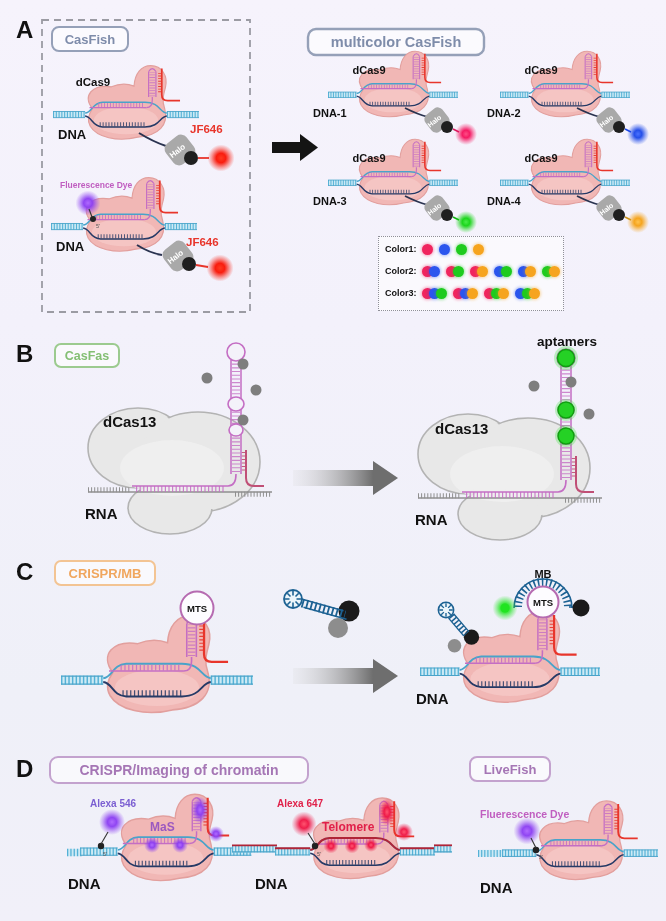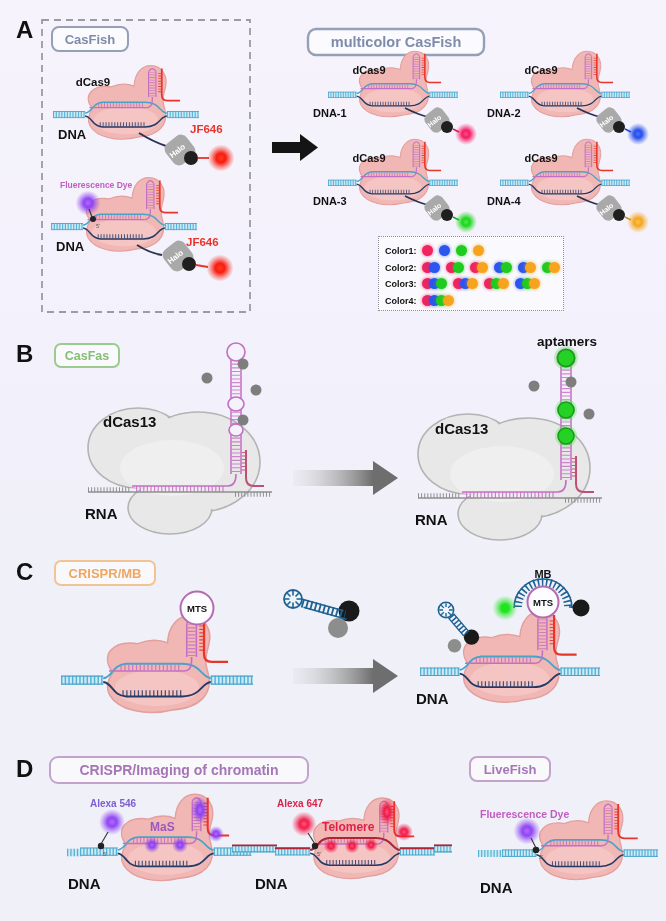--- a/index.html
+++ b/index.html
@@ -4,21 +4,21 @@
 <style>
   html,body{margin:0;padding:0;}
   body{font-family:"Liberation Sans",sans-serif;background:#e9e9f2;}
   .canvas{position:relative;width:666px;height:921px;overflow:hidden;
     background:linear-gradient(180deg,#f6f3fc 0%,#f3f1fb 35%,#eff0f8 75%,#f1f0f9 100%);}
   svg{position:absolute;left:0;top:0;}
   svg text{font-family:"Liberation Sans",sans-serif;}
   #legend{position:absolute;left:378px;top:236px;width:186px;height:75px;
     border:1.5px dotted #8f8f98;background:rgba(255,255,255,.55);
     box-sizing:border-box;padding:3px 6px;display:flex;flex-direction:column;justify-content:space-around;}
-  .lrow{display:flex;align-items:flex-end;gap:5px;height:15px;}
+  .lrow{display:flex;align-items:flex-start;gap:5px;height:15px;}
   .llab{font-weight:bold;font-size:9px;color:#111;width:32px;flex:none;}
   .lcombos{display:flex;gap:6px;align-items:center;}
   .combo{display:flex;}
   .dot{width:11px;height:11px;border-radius:50%;filter:blur(.4px);}
   .dot + .dot{margin-left:-4px;}
 </style>
 </head>
 <body>
 
 <div class="canvas">
@@ -445,25 +445,14 @@
             <span class="dot" style="background: rgb(30, 203, 30); box-shadow: rgba(30, 203, 30, 0.4) 0px 0px 3px 1px;"></span>
             <span class="dot" style="background: rgb(246, 164, 30); box-shadow: rgba(246, 164, 30, 0.4) 0px 0px 3px 1px;"></span>
           </span>
           <span class="combo">
             <span class="dot" style="background: rgb(43, 85, 238); box-shadow: rgba(43, 85, 238, 0.4) 0px 0px 3px 1px;"></span>
             <span class="dot" style="background: rgb(30, 203, 30); box-shadow: rgba(30, 203, 30, 0.4) 0px 0px 3px 1px;"></span>
             <span class="dot" style="background: rgb(246, 164, 30); box-shadow: rgba(246, 164, 30, 0.4) 0px 0px 3px 1px;"></span>
           </span>
         </span>
       </div>
-      <div class="lrow">
-        <span class="llab">Color4:</span>
-        <span class="lcombos">
-          <span class="combo">
-            <span class="dot" style="background: rgb(240, 36, 94); box-shadow: rgba(240, 36, 94, 0.4) 0px 0px 3px 1px;"></span>
-            <span class="dot" style="background: rgb(43, 85, 238); box-shadow: rgba(43, 85, 238, 0.4) 0px 0px 3px 1px;"></span>
-            <span class="dot" style="background: rgb(30, 203, 30); box-shadow: rgba(30, 203, 30, 0.4) 0px 0px 3px 1px;"></span>
-            <span class="dot" style="background: rgb(246, 164, 30); box-shadow: rgba(246, 164, 30, 0.4) 0px 0px 3px 1px;"></span>
-          </span>
-        </span>
-      </div>
     </div>
 </div>
 
 </body></html>

